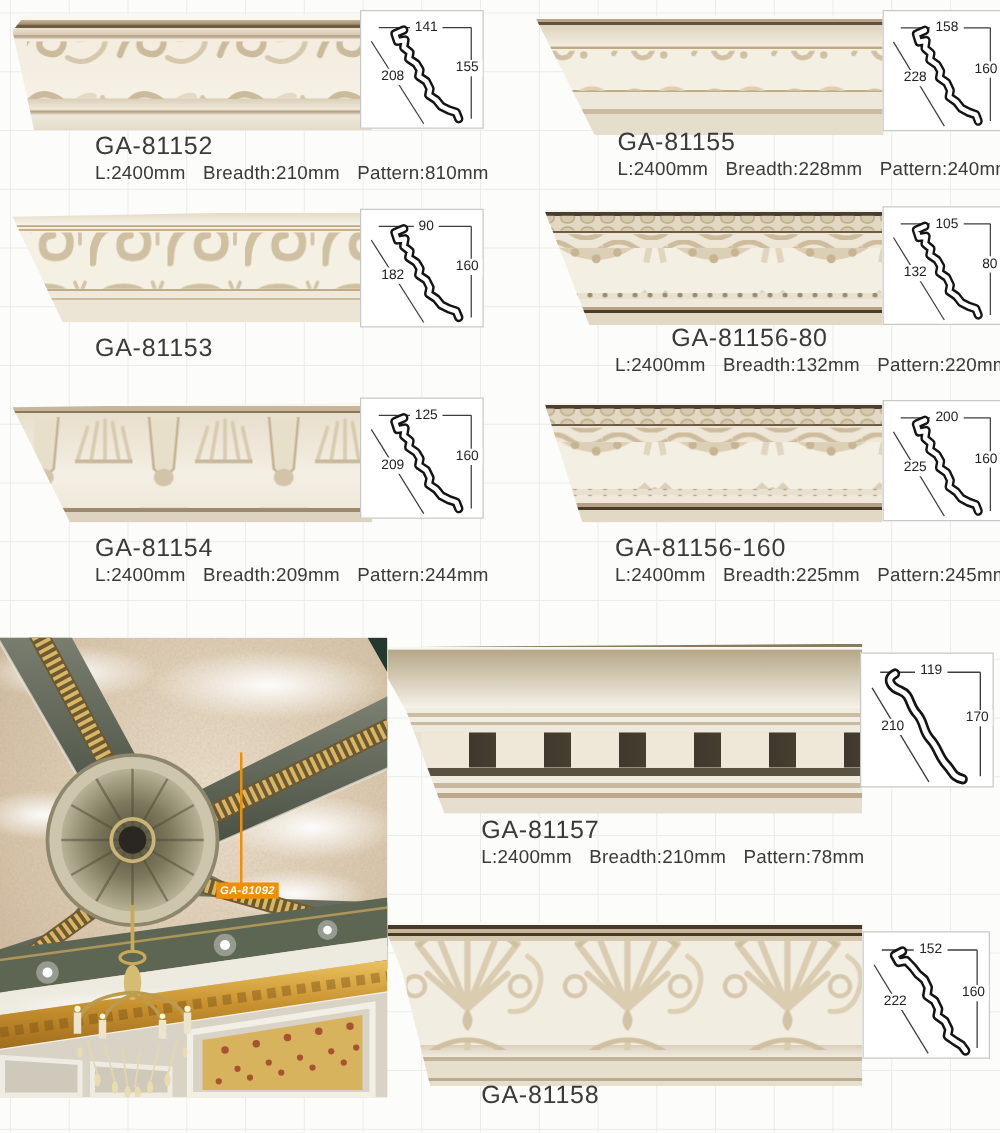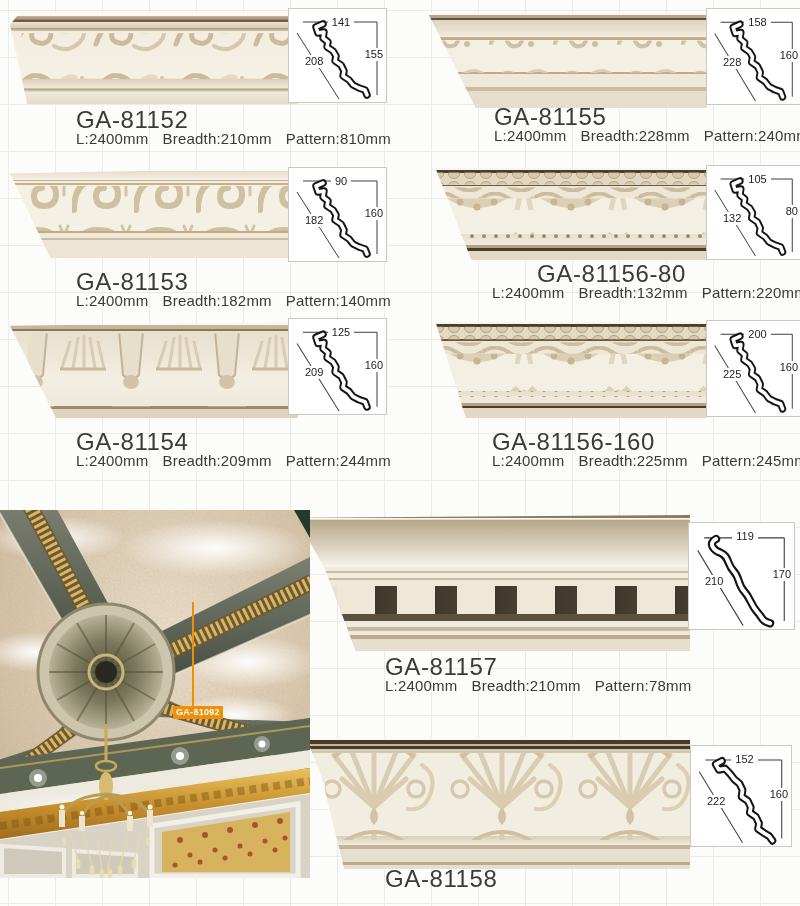--- a/index.html
+++ b/index.html
@@ -8,21 +8,21 @@
     font-family:"Liberation Sans",sans-serif;color:#3d3d3d;
     background-color:#fcfcfb;
     background-image:
       linear-gradient(#ebebe7 1px, transparent 1px),
       linear-gradient(90deg,#ebebe7 1px, transparent 1px);
     background-size:47px 47px;background-position:8px 10px;
   }
   .card{position:absolute;}
   .molding{position:absolute;overflow:hidden;}
   .molding svg{position:absolute;inset:0;width:100%;height:100%;}
-  .title{position:absolute;font-size:24px;letter-spacing:.6px;color:#3a3a3a;white-space:nowrap;}
+  .title{position:absolute;font-size:20px;letter-spacing:.6px;color:#3a3a3a;white-space:nowrap;}
   .specs{position:absolute;font-size:15px;letter-spacing:.2px;color:#3a3a3a;white-space:nowrap;}
   .specs span{margin-right:14px;}
   .diagram{position:absolute;background:#fff;border:1px solid #c8c8c4;}
   .diagram svg{position:absolute;inset:0;width:100%;height:100%;}
   .dim{position:absolute;font-size:11px;color:#222;background:#fff;line-height:1;padding:1px 3px;}
   .dim-top{top:7px;left:0;right:10px;text-align:center;background:transparent;padding-left:20px;}
   .dim-top i{font-style:normal;background:#fff;padding:0 4px;}
   .dim-side{right:0;top:42%;}
   .dim-slant{left:13px;top:49%;}
   
@@ -38,21 +38,21 @@
       clip-path:polygon(2% 0,100% 0,100% 100%,15% 100%);}
   .m7{background:linear-gradient(180deg,#f8f5ee 0,#f8f5ee 2%,#4a3e30 2%,#4a3e30 5%,#e3d8c2 5%,#e3d8c2 18%,#6b5a44 18%,#6b5a44 20%,#eee6d6 20%,#eee6d6 33%,#f4efe3 33%,#f4efe3 72%,#e9e1d0 72%,#e9e1d0 77%,#f0e9db 77%,#f0e9db 84%,#b5a183 84%,#b5a183 87%,#4a3b2b 87%,#4a3b2b 90%,#e2d8c4 90%,#e2d8c4 100%);
       clip-path:polygon(2% 0,100% 0,100% 100%,13% 100%);}
   .m6{background:linear-gradient(180deg,#8a7a5e 0,#8a7a5e 2%,#f9f7f1 2%,#f9f7f1 3%,#b6a788 4%,#f6f2e9 38%,#f1ece0 38%,#f1ece0 41%,#cbbda2 41%,#cbbda2 43%,#f2ede2 43%,#f2ede2 46%,#c9baa0 46%,#c9baa0 48%,#efe9dc 48%,#efe9dc 52%,#e9e2d2 52%,#e9e2d2 73%,#5a5140 73%,#5a5140 78%,#f0ebdf 78%,#f0ebdf 82%,#c8b99e 82%,#c8b99e 85%,#efe9dc 85%,#efe9dc 88%,#baa98c 88%,#baa98c 91%,#e6dfcf 91%,#e6dfcf 100%);
       clip-path:polygon(0 2%,100% 0,100% 100%,12% 100%,4% 40%,0 20%);}
   .m8{background:linear-gradient(180deg,#fbf9f4 0,#fbf9f4 2%,#453a2c 2%,#453a2c 5%,#c7b796 5%,#c7b796 7%,#453a2c 7%,#453a2c 9%,#d6c8ad 9%,#d6c8ad 12%,#f2ede1 12%,#f2ede1 75%,#d9cdb7 75%,#f0ebe0 82%,#c3b397 82%,#c3b397 85%,#e7dfcd 85%,#e7dfcd 95%,#bbab8e 95%,#bbab8e 97%,#e7dfcd 97%,#e7dfcd 100%);
       clip-path:polygon(0 0,100% 0,100% 100%,9% 100%,3% 30%,0 8%);}
   .dentils{position:absolute;left:7%;right:0;top:52%;height:21%;
       background:repeating-linear-gradient(90deg,#efe8d8 0,#efe8d8 38px,#3f382c 38px,#473e2f 60px);}
   
-  .photo{position:absolute;left:0;top:510px;width:310px;height:368px;overflow:hidden;}
+  .photo{position:absolute;left:0;top:510px;width:310px;height:368px;overflow:hidden;font-style:italic;}
   .photo svg{position:absolute;inset:0;}
   .callout-line{position:absolute;left:192px;top:92px;width:2px;height:105px;background:#ef8f07;}
   .callout{position:absolute;left:173px;top:196px;background:#ef8f07;color:#fff;
       font-size:9px;font-weight:bold;line-height:13px;padding:0 3px;letter-spacing:.3px;}
   
   .pf-o{fill:none;stroke:#141414;stroke-width:7.5;stroke-linejoin:round;stroke-linecap:round;}
   .pf-i{fill:none;stroke:#ffffff;stroke-width:3.6;stroke-linejoin:round;stroke-linecap:round;}
   .dimline{stroke:#3c3c3c;stroke-width:1;}
 </style>
 </head>
@@ -175,23 +175,20 @@
       <line class="dimline" x1="88" y1="13" x2="88" y2="86"></line>
       <line class="dimline" x1="8" y1="24" x2="50" y2="90"></line>
       <polyline class="pf-o" points="34,15 27,18 29,24 35,23 34,29 39,33 38,38 44,42 47,47 46,52 52,56 55,62 54,67 60,71 64,76 70,79 76,81 78,86"></polyline>
       <polyline class="pf-i" points="34,15 27,18 29,24 35,23 34,29 39,33 38,38 44,42 47,47 46,52 52,56 55,62 54,67 60,71 64,76 70,79 76,81 78,86"></polyline>
     </svg>
     <span class="dim dim-top"><i>90</i></span>
     <span class="dim dim-side">160</span>
     <span class="dim dim-slant">182</span>
   </div>
   <div class="title" style="left:66px;top:105px;">GA-81153</div>
-  <div class="specs" style="left:66px;top:129px;">
-    <span>L:2400mm</span><span>Breadth:182mm</span><span>Pattern:140mm</span>
-  </div>
 </div>
 
 <div class="card" style="left:430px;top:165px;width:370px;height:150px;">
   <div class="molding m5" style="left:0;top:3px;width:276px;height:92px;">
     <svg>
       <rect x="2%" y="5%" width="98%" height="13%" fill="url(#p-eggdart)"></rect>
       <rect x="4%" y="21%" width="96%" height="12%" fill="url(#p-ribbon)"></rect>
       <rect x="5%" y="33%" width="95%" height="39%" fill="url(#p-swag)"></rect>
       <rect x="8%" y="72%" width="92%" height="6%" fill="url(#p-beads)"></rect>
     </svg>

